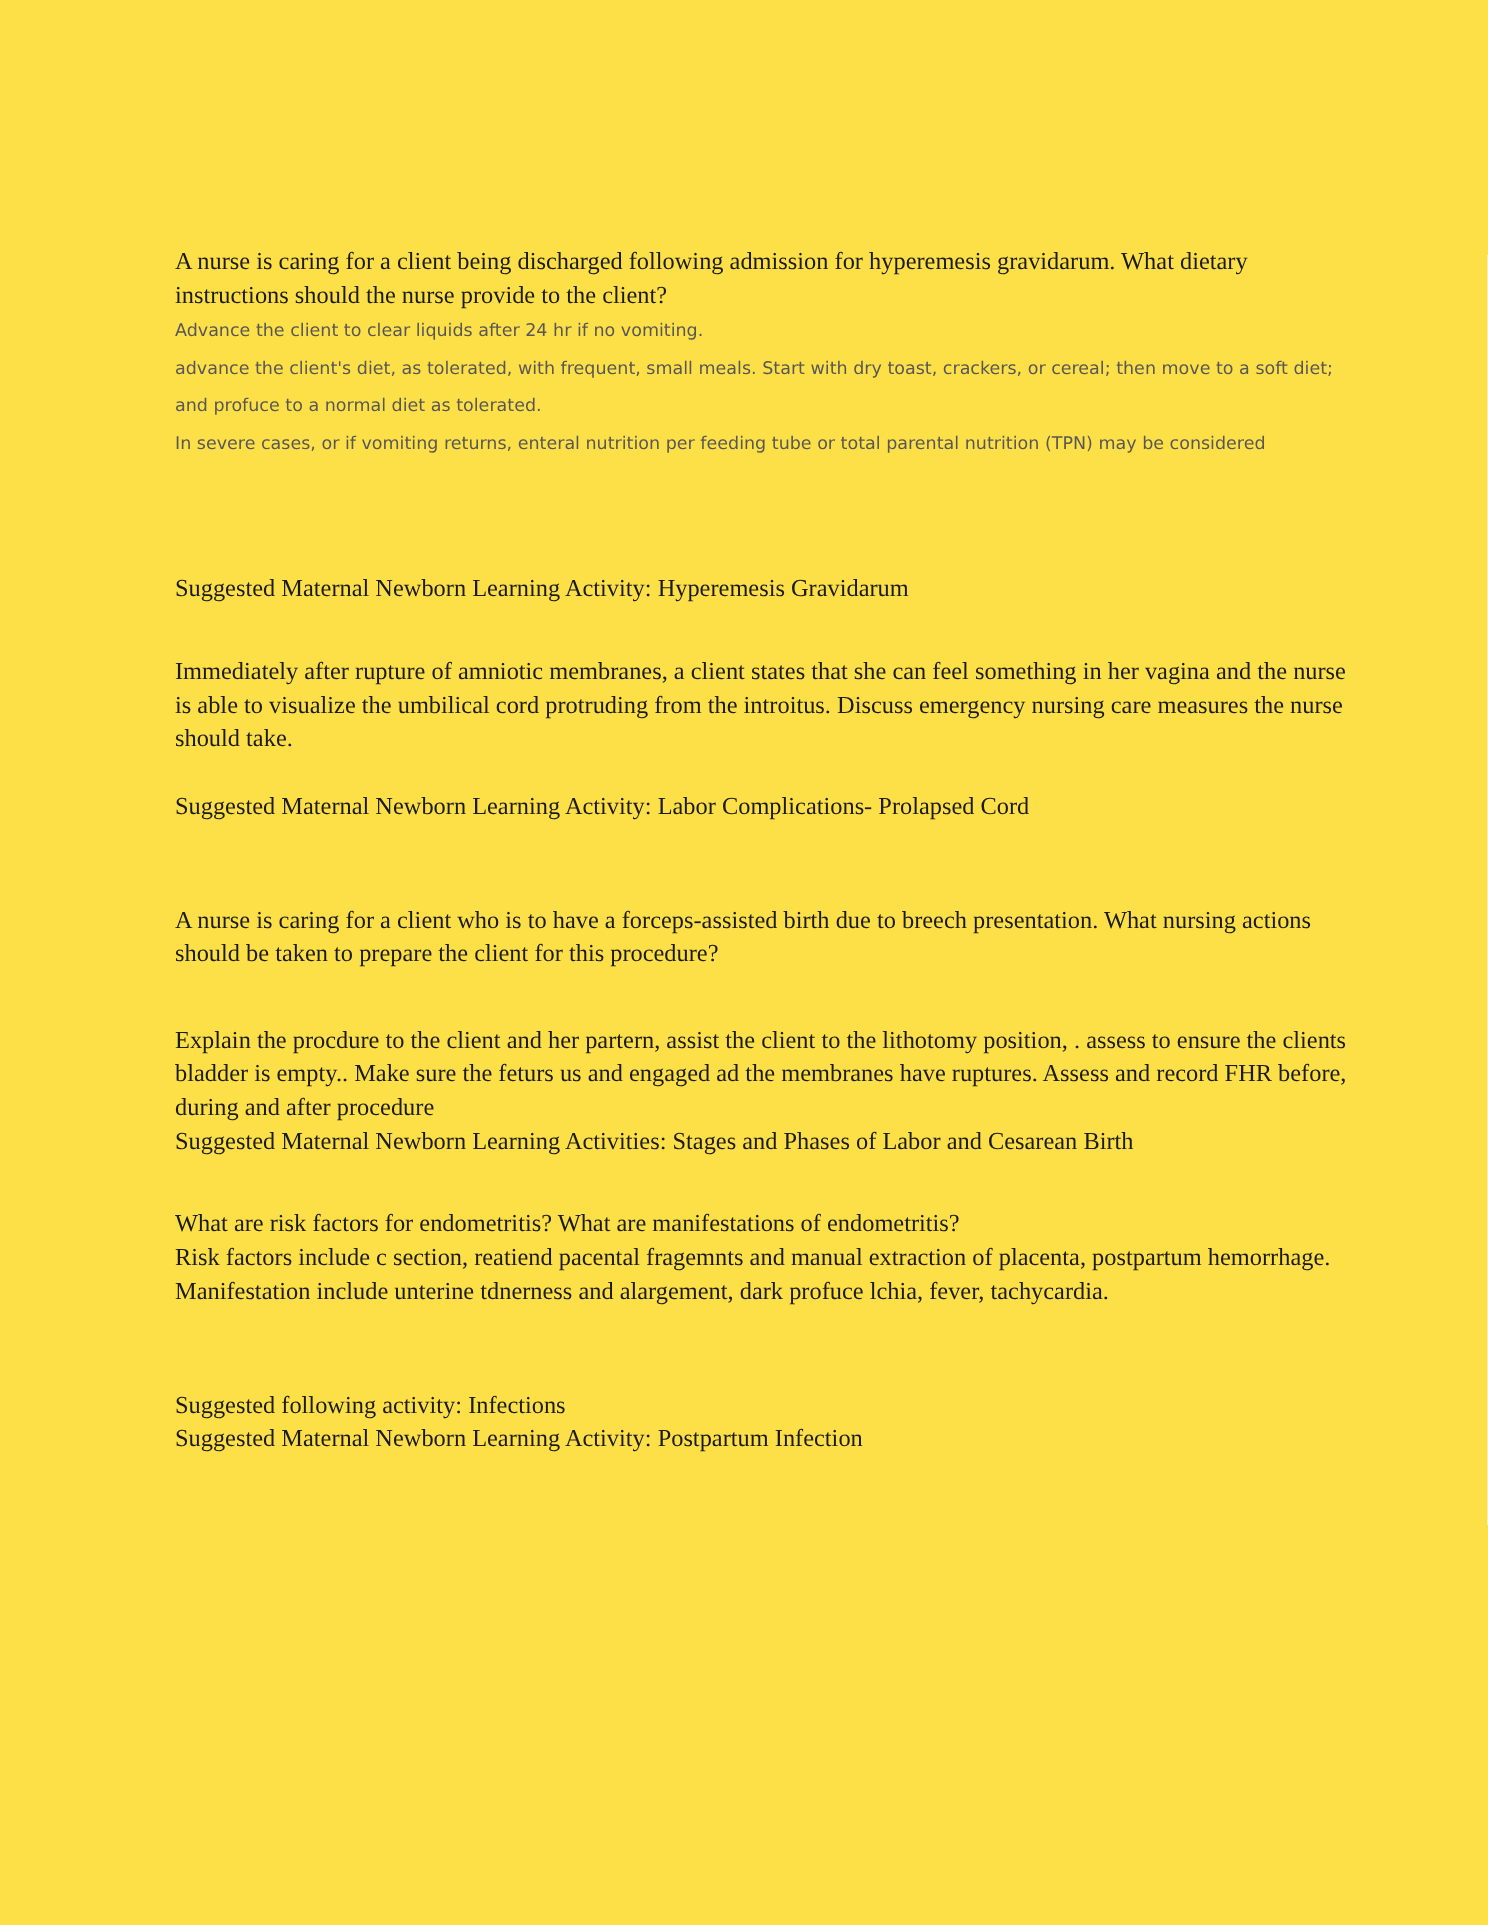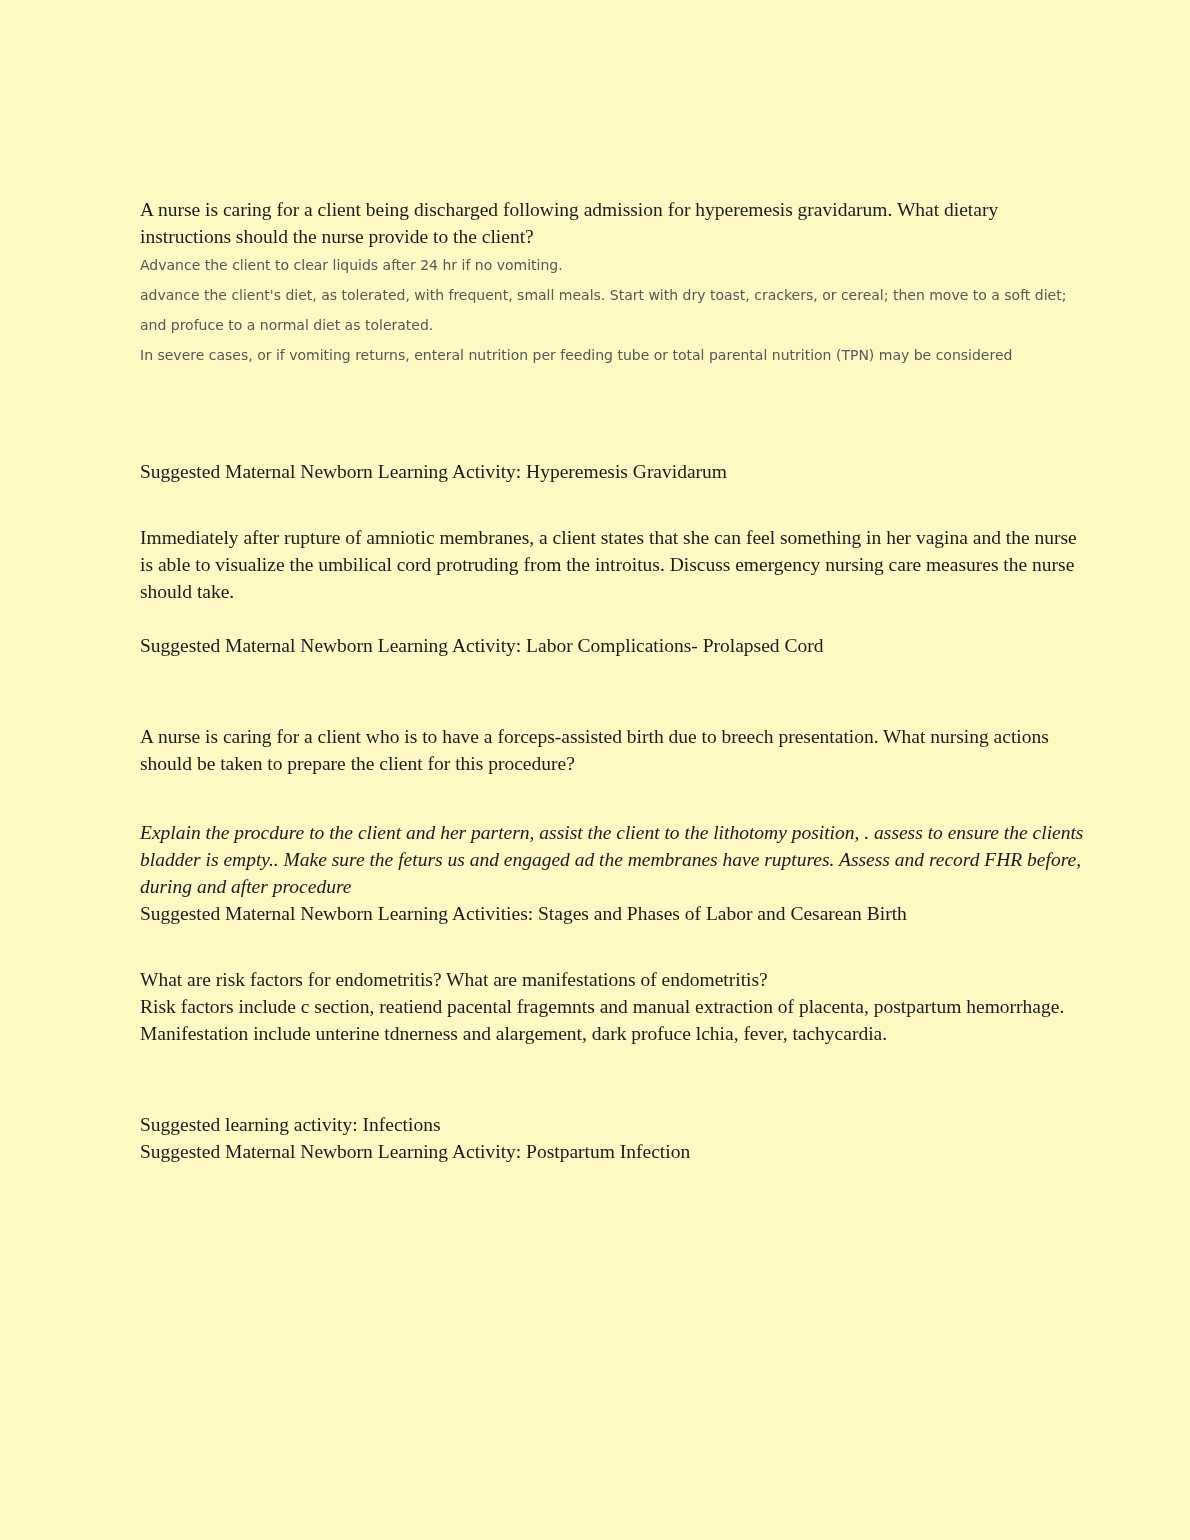--- a/index.html
+++ b/index.html
@@ -12,21 +12,21 @@
     height: 1540px;
     position: relative;
     overflow: hidden;
   }
   .page {
     position: absolute;
     top: 0;
     left: 0;
     width: 1190px;
     height: 1540px;
-    background: #fef9c3;
+    background: #fde047;
     box-sizing: border-box;
     padding: 196px 98px 0 140px;
   }
   p {
     margin: 0;
     padding: 0;
   }
   .serif {
     font-family: "Liberation Serif", "DejaVu Serif", serif;
     font-size: 19.5px;
@@ -35,21 +35,21 @@
   }
   .sans-gray {
     font-family: "DejaVu Sans", "Liberation Sans", sans-serif;
     font-size: 14px;
     line-height: 30px;
     color: #575757;
   }
   
   .gap-none   { margin-top: 0; }
   .gap-line   { margin-top: 27px; }
-  .gap-answer { margin-top: 42px; font-style: italic; }
+  .gap-answer { margin-top: 42px; }
   .gap-med    { margin-top: 39px; }
   .gap-big    { margin-top: 88px; }
   .gap-huge   { margin-top: 64px; }
 </style>
 </head>
 <body>
 
 <div class="page">
 
   <p class="serif gap-none">A nurse is caring for a client being discharged following admission for hyperemesis gravidarum. What dietary instructions should the nurse provide to the client?</p>
@@ -70,17 +70,17 @@
   <p class="serif gap-huge">A nurse is caring for a client who is to have a forceps-assisted birth due to breech presentation. What nursing actions should be taken to prepare the client for this procedure?</p>
 
   <p class="serif gap-answer">Explain the procdure to the client and her partern, assist the client to the lithotomy position, . assess to ensure the clients bladder is empty.. Make sure the feturs us and engaged ad the membranes have ruptures. Assess and record FHR before, during and after procedure</p>
 
   <p class="serif gap-none">Suggested Maternal Newborn Learning Activities:  Stages and Phases of Labor and Cesarean Birth</p>
 
   <p class="serif gap-med">What are risk factors for endometritis? What are manifestations of endometritis?</p>
 
   <p class="serif gap-none">Risk factors include c section, reatiend pacental fragemnts and manual extraction of placenta, postpartum hemorrhage. Manifestation include unterine tdnerness and alargement, dark profuce lchia, fever, tachycardia.</p>
 
-  <p class="serif gap-huge">Suggested learning activity: Infections</p>
+  <p class="serif gap-huge">Suggested following activity: Infections</p>
 
   <p class="serif gap-none">Suggested Maternal Newborn Learning Activity:  Postpartum Infection</p>
 
 </div>
 
 </body></html>

